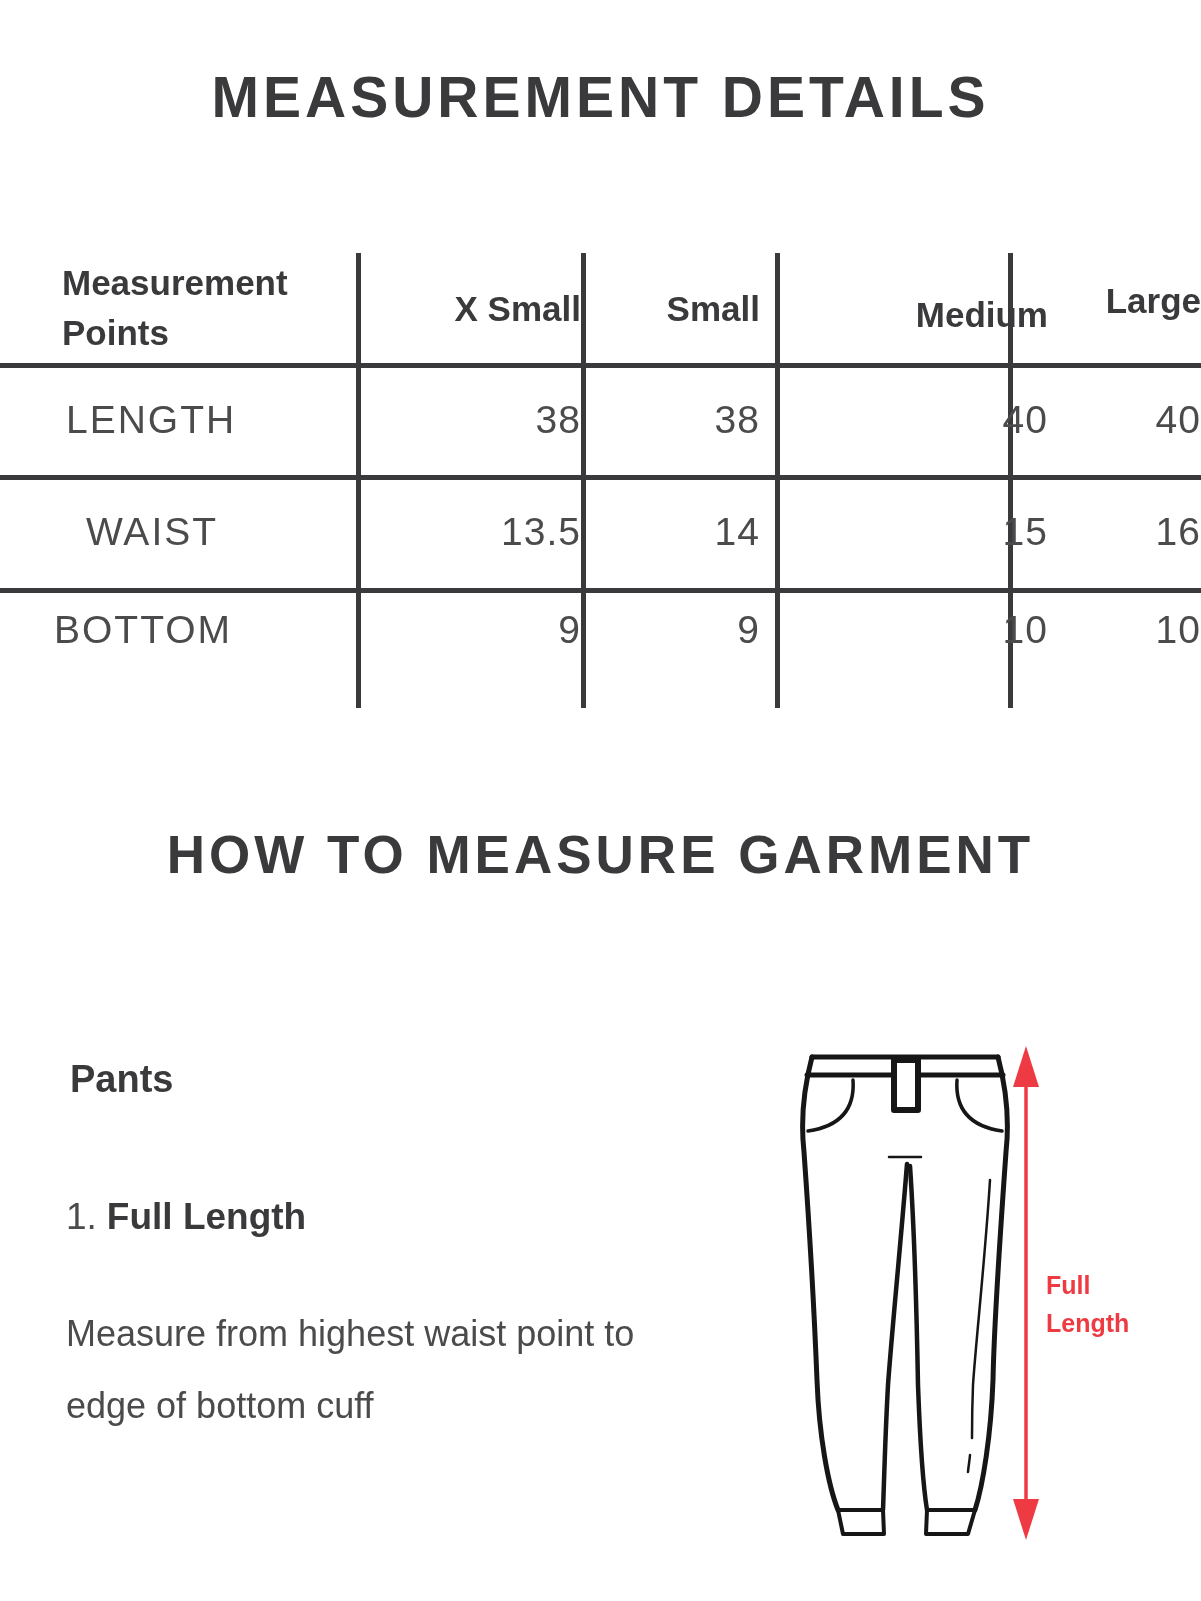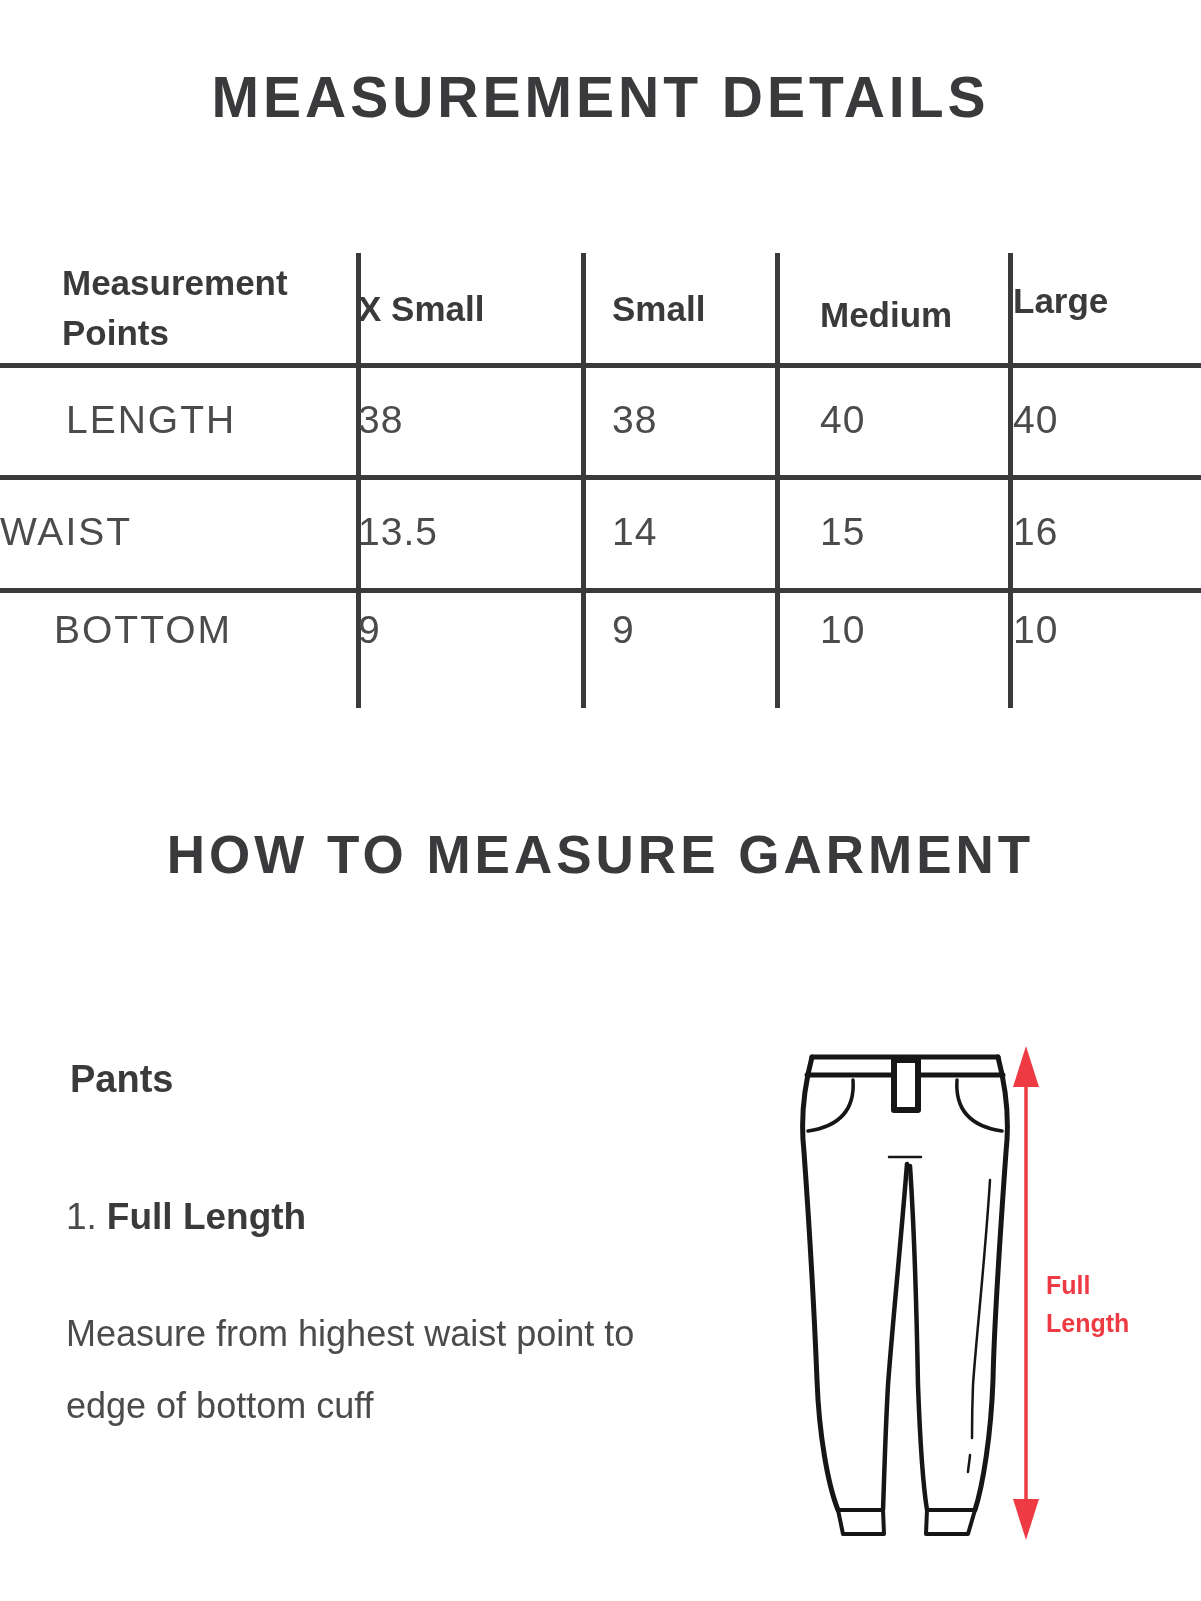--- a/index.html
+++ b/index.html
@@ -12,34 +12,34 @@
   .section-title{position:absolute;top:824px;left:0;width:1201px;text-align:center;
               font-size:53px;font-weight:700;letter-spacing:4px;color:#3a3a3c;white-space:nowrap;}
 
   
   .vline{position:absolute;top:253px;height:455px;width:5px;background:#3a3a3c;}
   .v1{left:356px;} .v2{left:581px;} .v3{left:775px;} .v4{left:1008px;}
   .hline{position:absolute;left:0;width:1201px;height:5px;background:#3a3a3c;}
   .h1{top:363px;} .h2{top:475px;} .h3{top:588px;}
 
   
-  .cell{position:absolute;text-align:left;white-space:nowrap;}
-  .colc1{left:358px;width:223px;} .colc2{left:612px;width:189px;}
+  .cell{position:absolute;text-align:right;white-space:nowrap;}
+  .colc1{left:358px;width:223px;} .colc2{left:571px;width:189px;}
   .colc3{left:780px;width:228px;padding-left:40px;} .colc4{left:1013px;width:188px;}
 
   .th{font-weight:700;font-size:35px;color:#3a3a3c;height:42px;line-height:42px;}
   .th-c1{top:288px;} .th-c2{top:288px;} .th-c3{top:294px;} .th-c4{top:280px;}
   .th-points{position:absolute;left:62px;top:258px;text-align:left;
              font-weight:700;font-size:35px;line-height:50px;color:#3a3a3c;}
 
   .light{font-weight:400;color:#4b4b4d;}
   .val{font-size:39px;height:48px;line-height:48px;letter-spacing:1px;}
   .row1{top:396px;} .row2{top:508px;} .row3{top:606px;}
   .rl{position:absolute;left:0;width:356px;text-align:left;font-size:39px;height:48px;line-height:48px;letter-spacing:2px;}
-  .rl-1{padding-left:66px;} .rl-2{} .rl-3{padding-left:54px;}
+  .rl-1{padding-left:66px;} .rl-2{padding-left:86px;} .rl-3{padding-left:54px;}
 
   
   .garment-label{position:absolute;left:70px;top:1058px;font-size:38px;font-weight:700;color:#3a3a3c;}
   .step-line{position:absolute;left:66px;top:1196px;font-size:37px;color:#3a3a3c;white-space:nowrap;}
   .step-num{font-weight:400;color:#4b4b4d;margin-right:10px;}
   .step-title{font-weight:700;}
   .desc{position:absolute;left:66px;top:1298px;font-size:36px;line-height:72px;
         font-weight:400;color:#4b4b4d;white-space:nowrap;}
 
   

